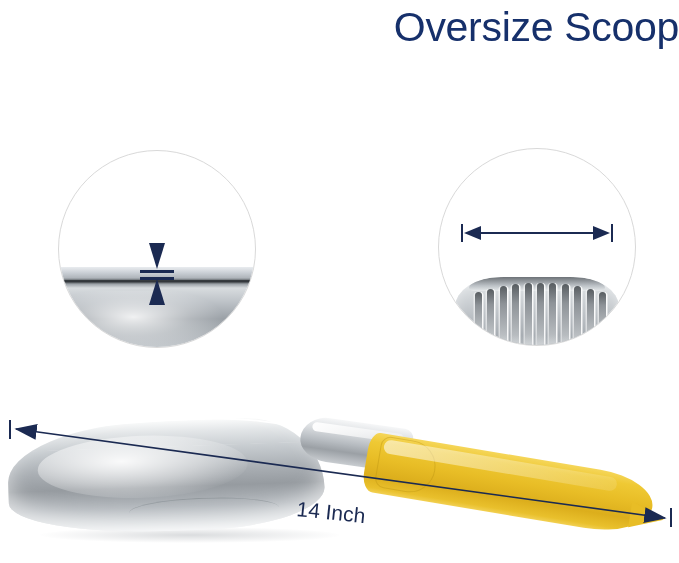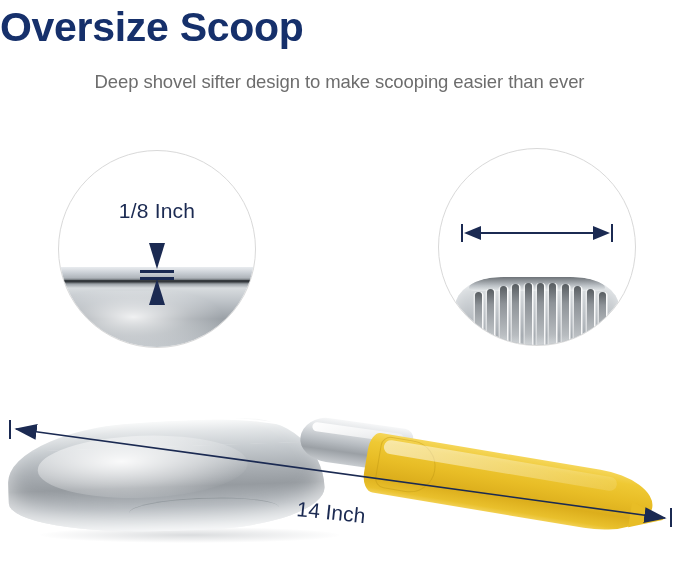--- a/index.html
+++ b/index.html
@@ -18,24 +18,24 @@
 
   
   #header {
     position: absolute;
     top: 0; left: 0;
     width: 679px;
   }
   #page-title {
     margin: 0;
     padding-top: 4px;
-    text-align: left;
+    text-align: right;
     font-family: "Liberation Sans", sans-serif;
     font-size: 41px;
-    font-weight: bold;
+    font-weight: normal;
     letter-spacing: -0.3px;
     color: #16306b;
     line-height: 1.15;
   }
   #page-subtitle {
     margin: 0;
     padding-top: 20px;
     text-align: center;
     font-family: "Liberation Sans", sans-serif;
     font-size: 18.5px;
@@ -360,36 +360,34 @@
     transform: rotate(6deg);
     transform-origin: left top;
     white-space: nowrap;
   }
 </style>
 </head>
 <body>
 
 <div id="header">
   <h1 id="page-title">Oversize Scoop</h1>
-  <p id="page-subtitle">Deep shovel sifter design to make scooping easier than ever</p>
 </div>
 
 <div id="callout-thickness" class="callout">
 
   <div class="edge-metal">
     <div class="edge-darkline"></div>
     <div class="edge-sheen"></div>
   </div>
 
   <div class="arrow-down-tri"></div>
   <div class="gap-tick" id="gap-tick-top"></div>
   <div class="gap-tick" id="gap-tick-bottom"></div>
   <div class="arrow-up-tri"></div>
 
-  <div class="callout-label" id="thickness-label">1/8 Inch</div>
 </div>
 
 <div id="callout-width" class="callout">
 
 
   <div class="dim-arrow">
     <div class="dim-cap" id="dim-cap-left"></div>
     <div class="dim-cap" id="dim-cap-right"></div>
     <div class="dim-line"></div>
     <div class="dim-head" id="dim-head-left"></div>

